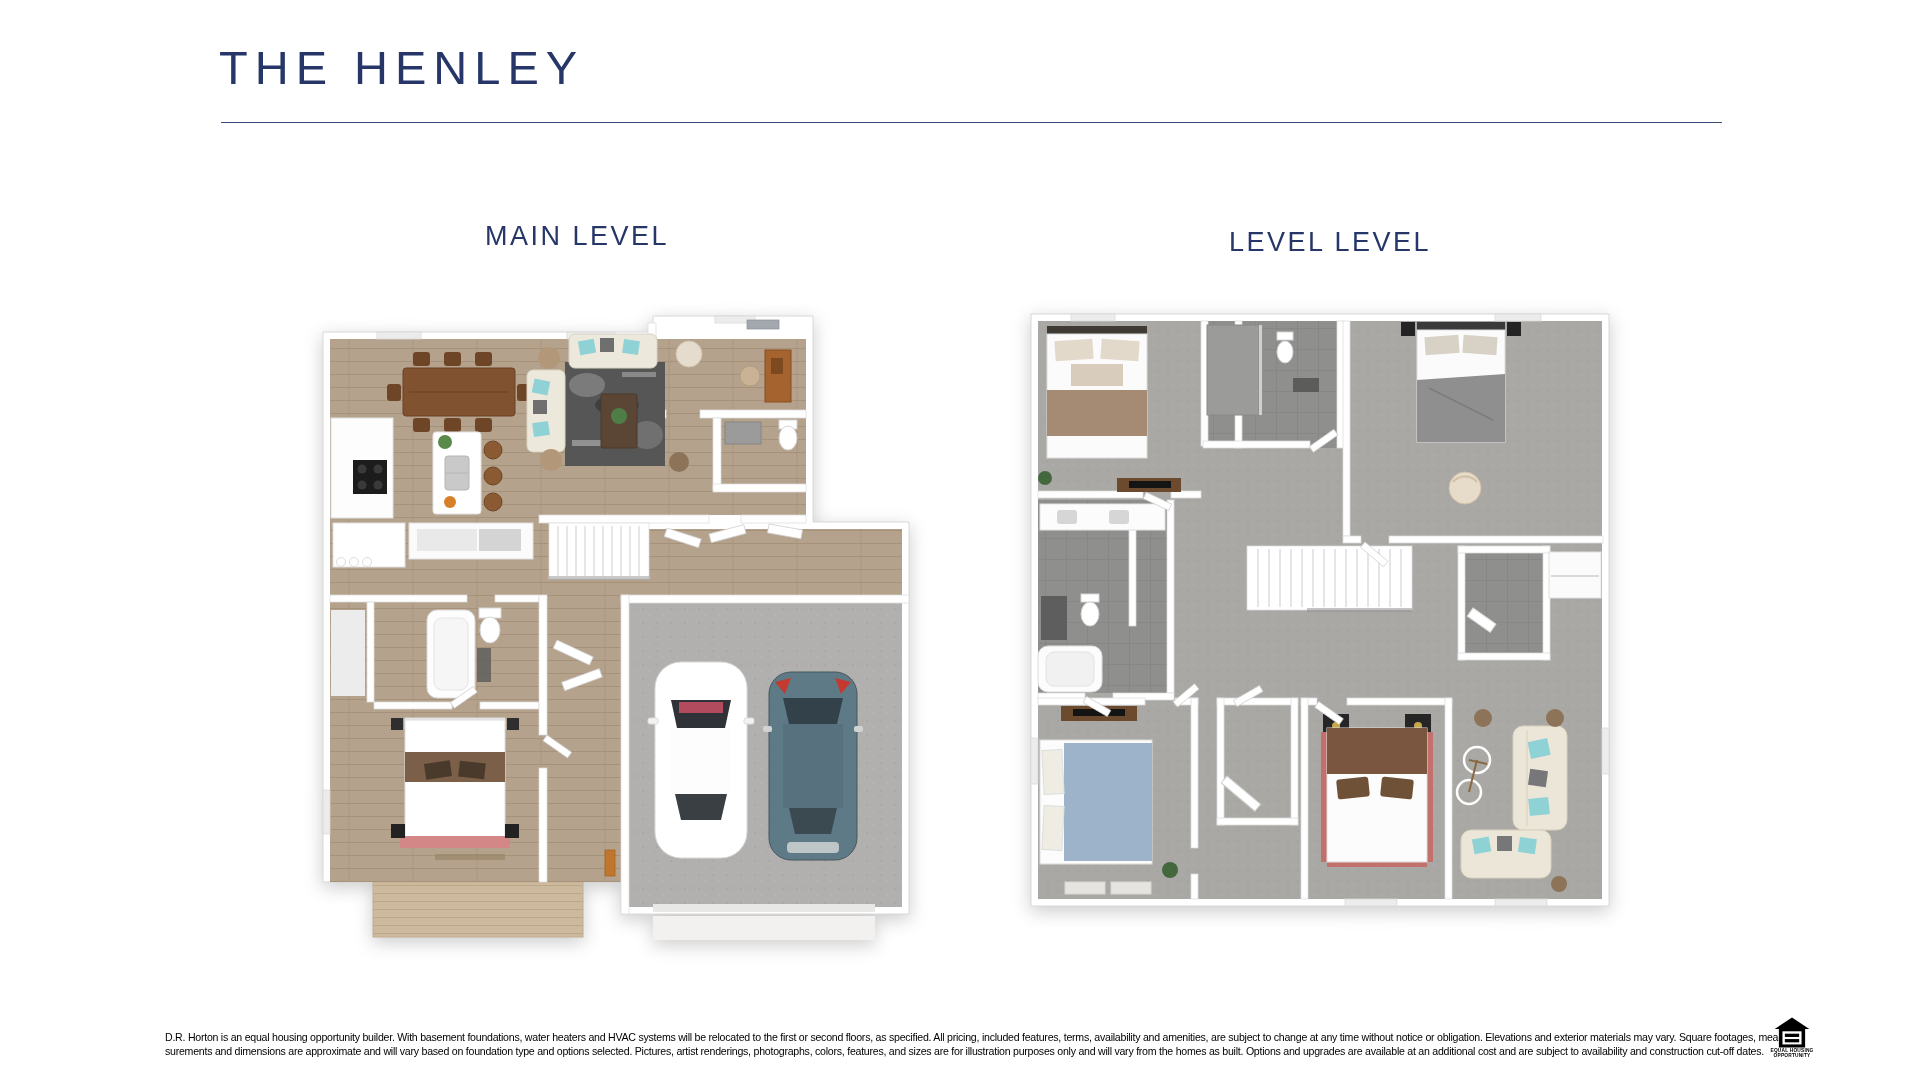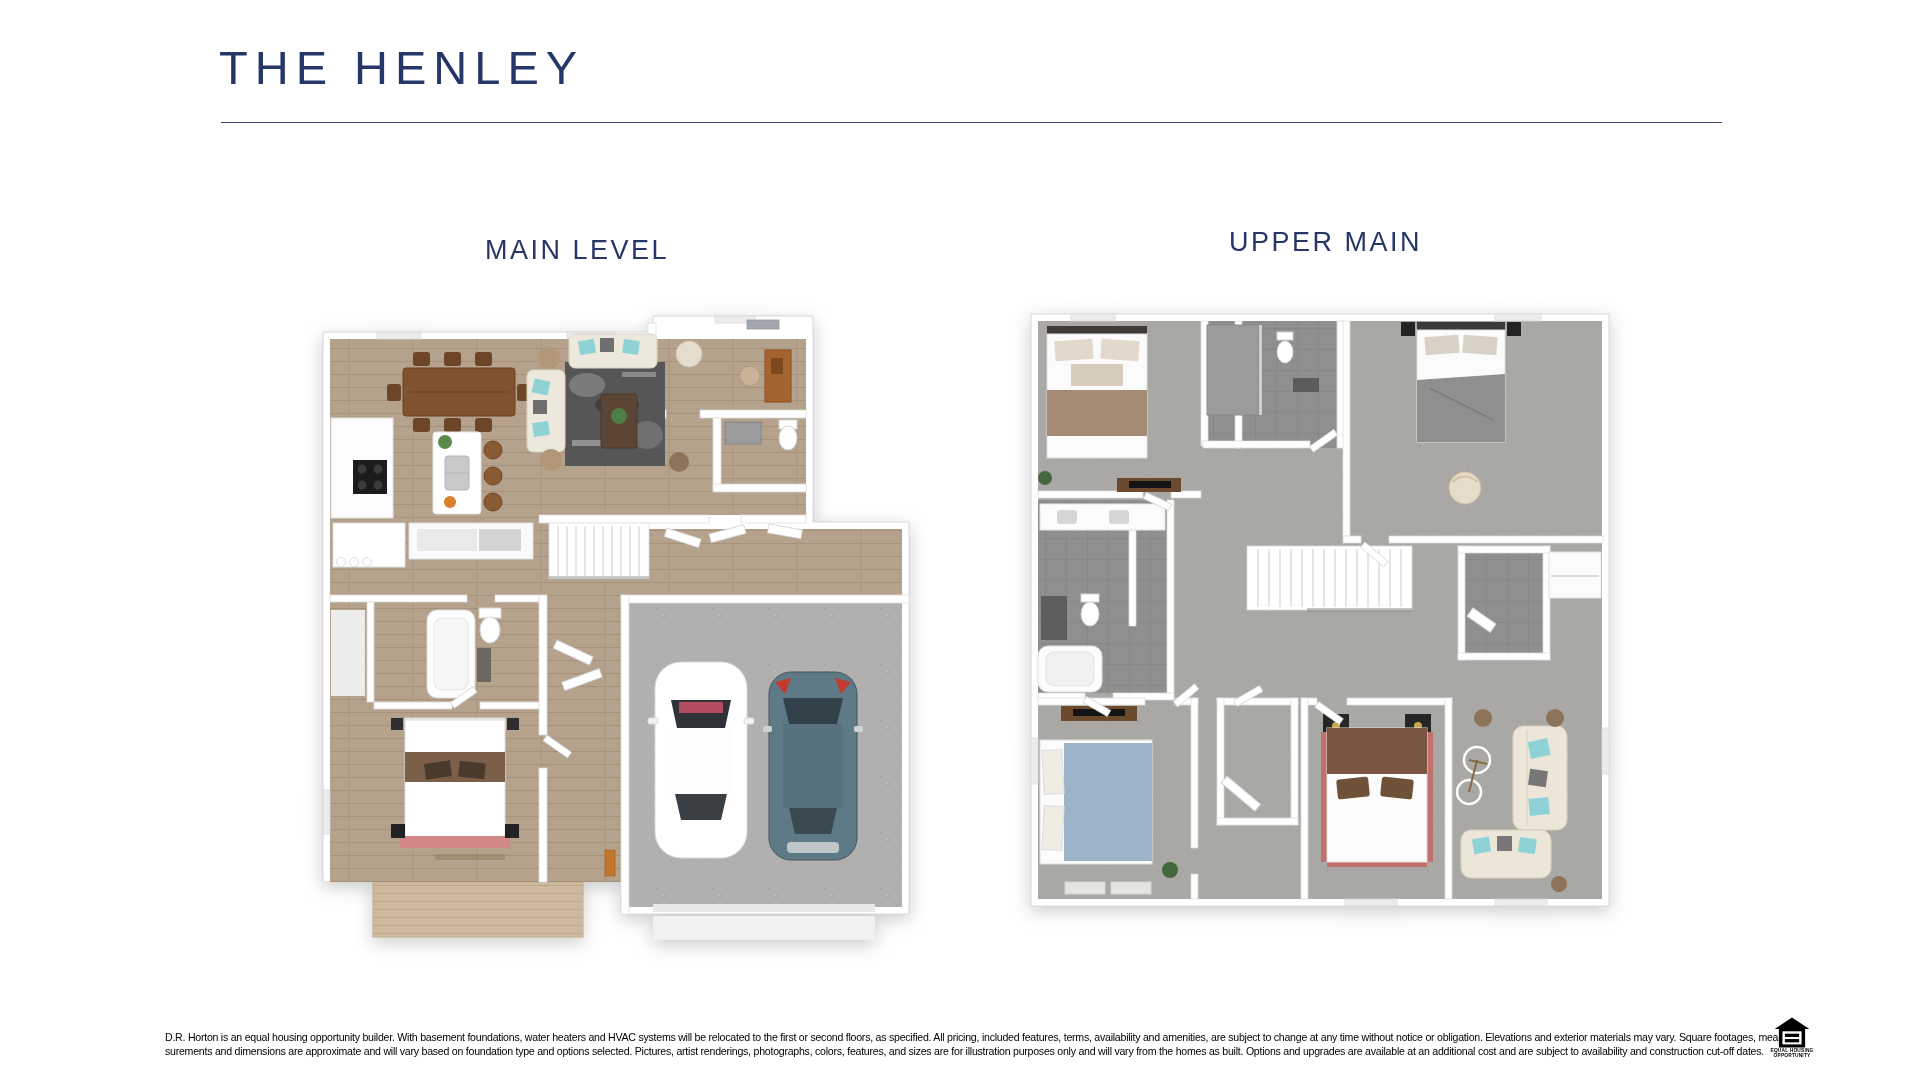--- a/index.html
+++ b/index.html
@@ -4,21 +4,21 @@
 <style>
   html,body{margin:0;padding:0;background:#fff;}
   .page{position:relative;width:1920px;height:1080px;background:#ffffff;overflow:hidden;
         font-family:"Liberation Sans",sans-serif;margin-left:7px;}
   .title{position:absolute;left:212px;top:40px;font-size:47px;font-weight:400;
          letter-spacing:7px;color:#263668;}
   .specs{position:absolute;right:217px;top:22px;text-align:right;color:#263668;
          font-size:30px;font-weight:500;line-height:39px;letter-spacing:.4px;}
   .divider{position:absolute;left:214px;top:122px;width:1501px;height:1px;background:#3b4a78;}
   .plan-label{position:absolute;color:#263668;font-size:27px;font-weight:500;letter-spacing:2.5px;}
-  .plan-label.main{left:478px;top:235px;text-align:right;}
+  .plan-label.main{left:478px;top:221px;text-align:right;}
   .plan-label.upper{left:1222px;top:227px;}
   .plan{position:absolute;}
   .plan.main{left:310px;top:310px;}
   .plan.upper{left:1018px;top:308px;}
   .plan svg{filter:drop-shadow(0 5px 9px rgba(0,0,0,.20));}
   .disclaimer{position:absolute;left:158px;top:1031px;color:#000;font-size:10.6px;
               line-height:13.5px;letter-spacing:-.25px;white-space:nowrap;}
   .eho{position:absolute;left:1762px;top:1017px;width:46px;text-align:center;}
   .eho svg{display:block;margin:0 auto;}
   .eho-text{font-size:4.8px;font-weight:700;line-height:5.4px;letter-spacing:.2px;color:#000;}
@@ -27,21 +27,21 @@
 <body>
 
 <div class="page">
 
   <div class="title">THE HENLEY</div>
 
 
   <div class="divider"></div>
 
   <div class="plan-label main">MAIN LEVEL</div>
-  <div class="plan-label upper">UPPER MAIN</div>
+  <div class="plan-label upper">LEVEL LEVEL</div>
 
   <div class="plan main">
   <svg width="610" height="660" viewBox="0 0 610 660" xmlns="http://www.w3.org/2000/svg">
     <defs>
       <pattern id="wood1" width="64" height="13" patternUnits="userSpaceOnUse">
         <rect width="64" height="13" fill="#b5a28d"></rect>
         <line x1="0" y1="12.5" x2="64" y2="12.5" stroke="#a6917a" stroke-width="1"></line>
         <line x1="32" y1="0" x2="32" y2="13" stroke="#ab967f" stroke-width="1"></line>
       </pattern>
       <pattern id="deck1" width="64" height="8" patternUnits="userSpaceOnUse">

